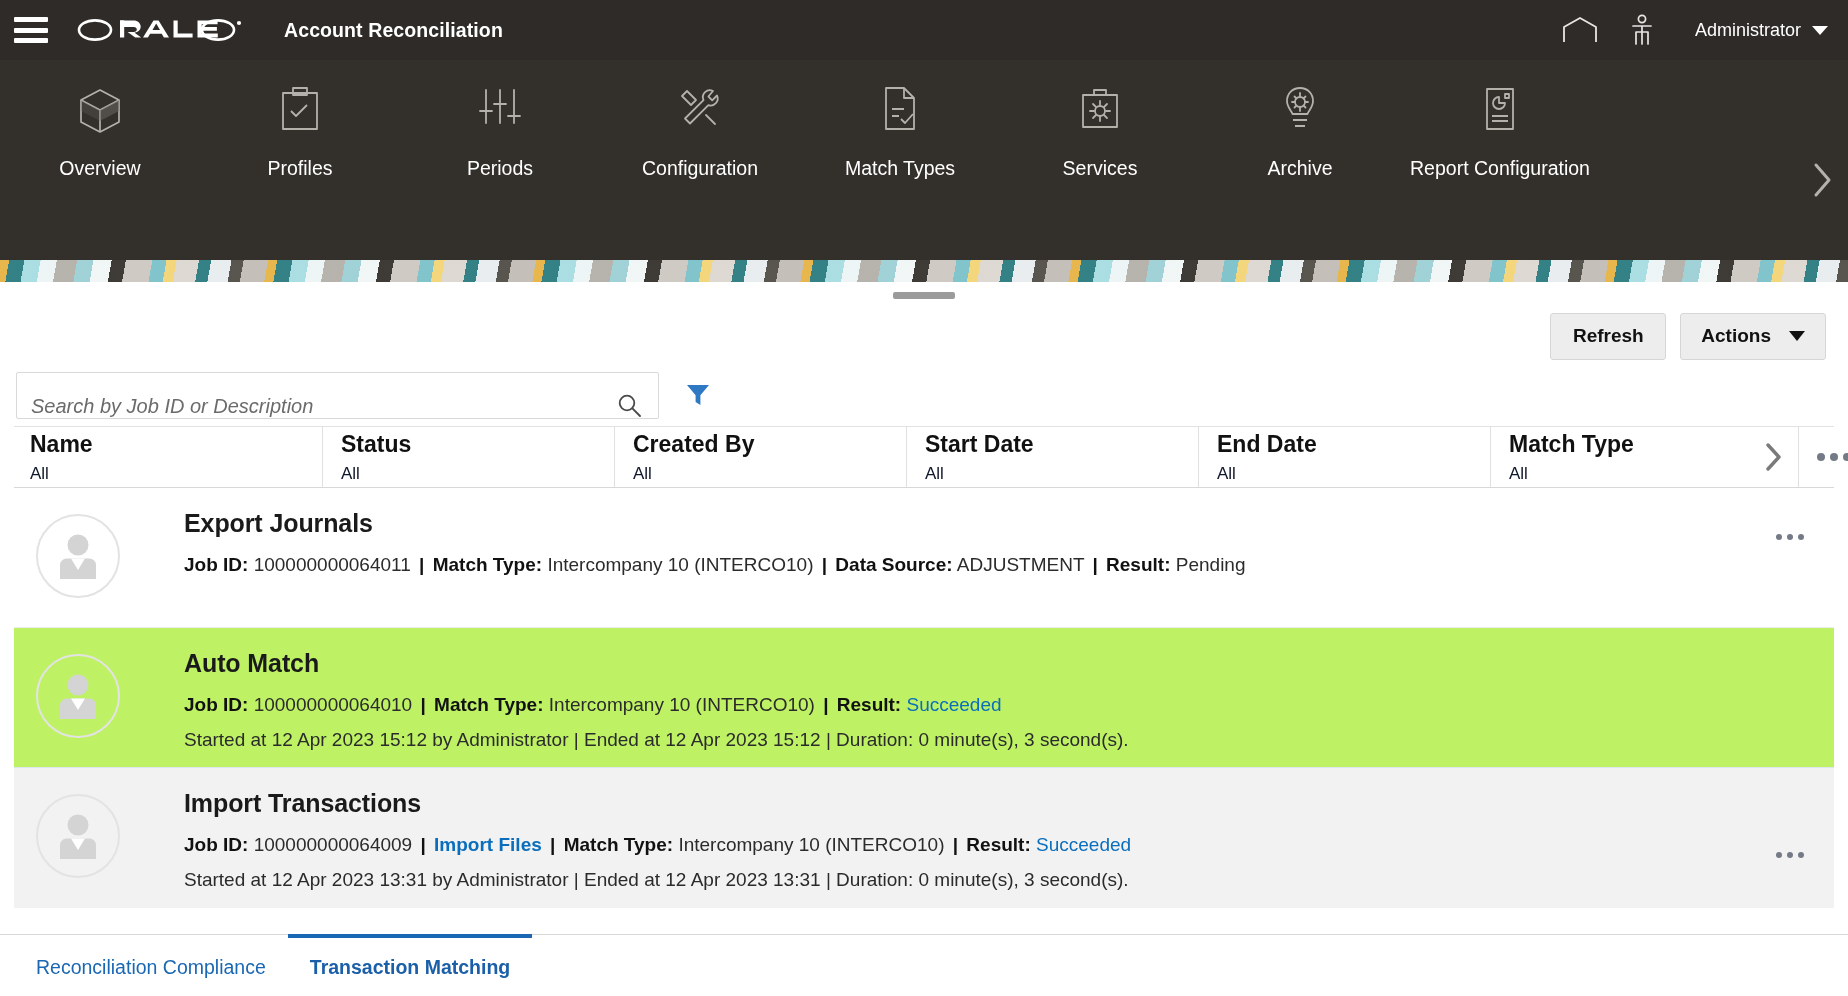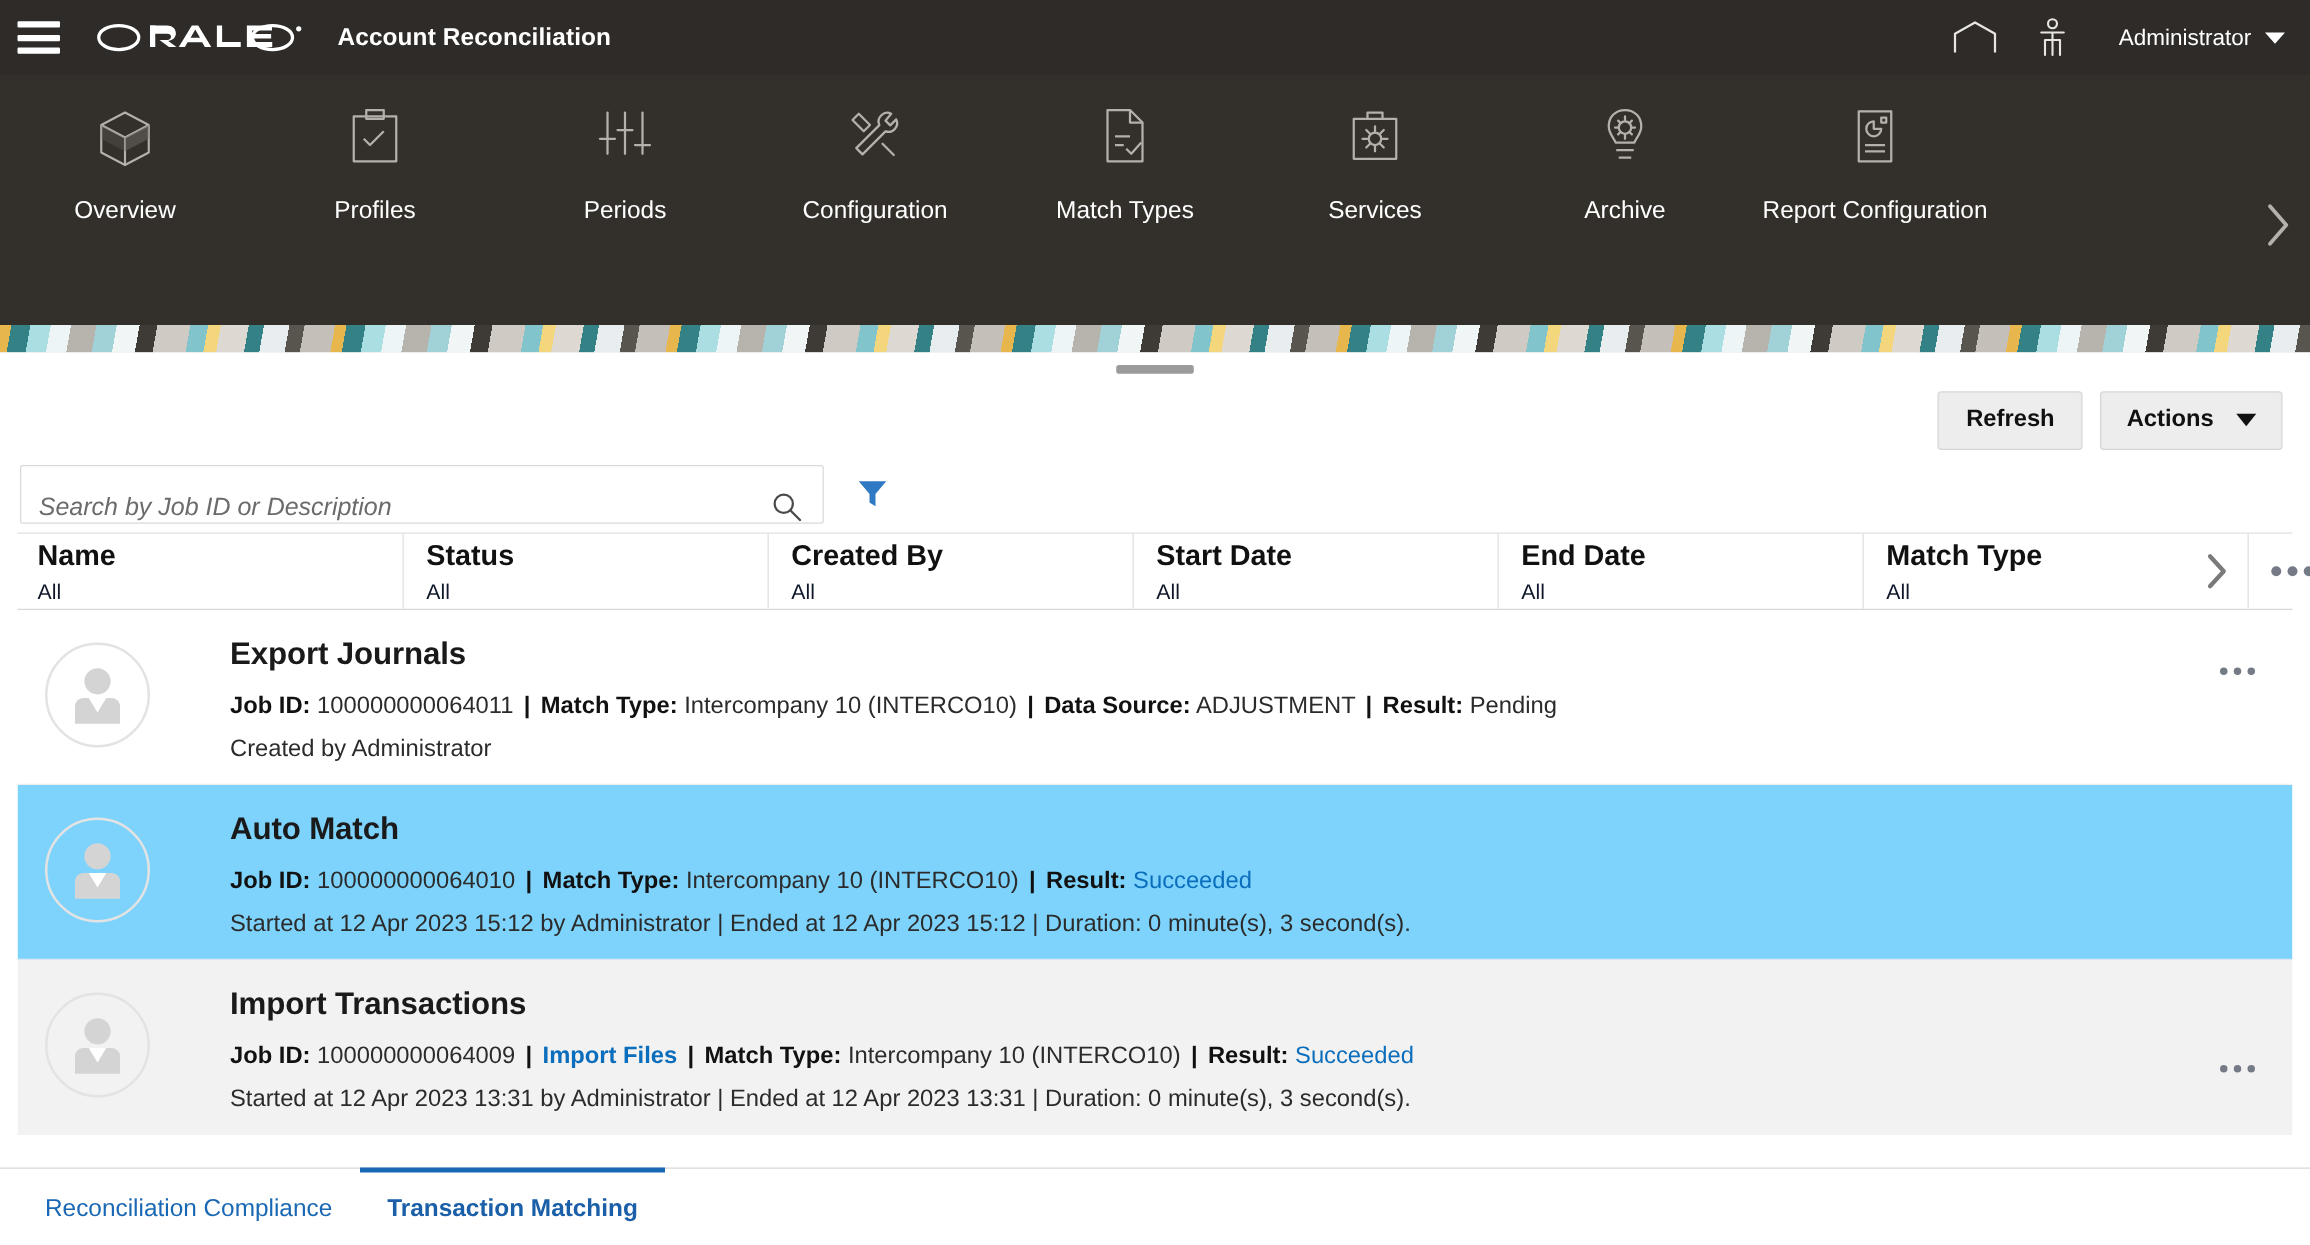--- a/index.html
+++ b/index.html
@@ -48,21 +48,21 @@
     border-radius: 1px;
   }
   .oracle-logo {
     margin-left: 10px;
     height: 22px;
     display: flex;
     align-items: center;
   }
   .oracle-logo svg { display: block; }
   .app-title {
-    margin-left: 28px;
+    margin-left: 42px;
     color: #ffffff;
     font-size: 19.5px;
     font-weight: bold;
     letter-spacing: 0.1px;
     white-space: nowrap;
   }
   .topbar-right {
     margin-left: auto;
     display: flex;
     align-items: center;
@@ -350,21 +350,21 @@
   }
   .job-row {
     height: 140px;
     display: flex;
     align-items: flex-start;
     padding-top: 16px;
     position: relative;
     border-bottom: 1px solid #ececec;
     gap: 34px;
   }
-  .job-row.sel { background: #7dd3fc; border-bottom: 1px solid #dbe6ef; }
+  .job-row.sel { background: #bef264; border-bottom: 1px solid #dbe6ef; }
   .job-row.alt { background: #f2f2f2; border-bottom: none; }
   .avatar {
     width: 84px; height: 84px;
     flex: 0 0 84px;
     margin-left: 22px;
     margin-top: 10px;
     border-radius: 50%;
     border: 2px solid #e3e3e3;
     display: flex;
     align-items: center;
@@ -706,21 +706,20 @@
             <span class="sep">|</span>
             <b>Match Type:</b>
             <span>Intercompany 10 (INTERCO10)</span>
             <span class="sep">|</span>
             <b>Data Source:</b>
             <span>ADJUSTMENT</span>
             <span class="sep">|</span>
             <b>Result:</b>
             <span>Pending</span>
           </div>
-          <div class="job-sub">Created by Administrator</div>
         </div>
         <div class="row-more">
           <span class="dots">
               <i></i>
               <i></i>
               <i></i>
             </span>
         </div>
       </div>
 

